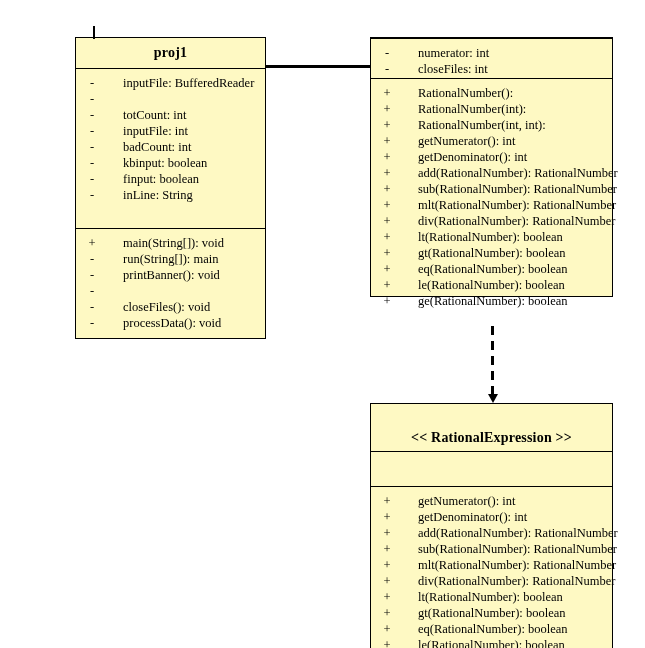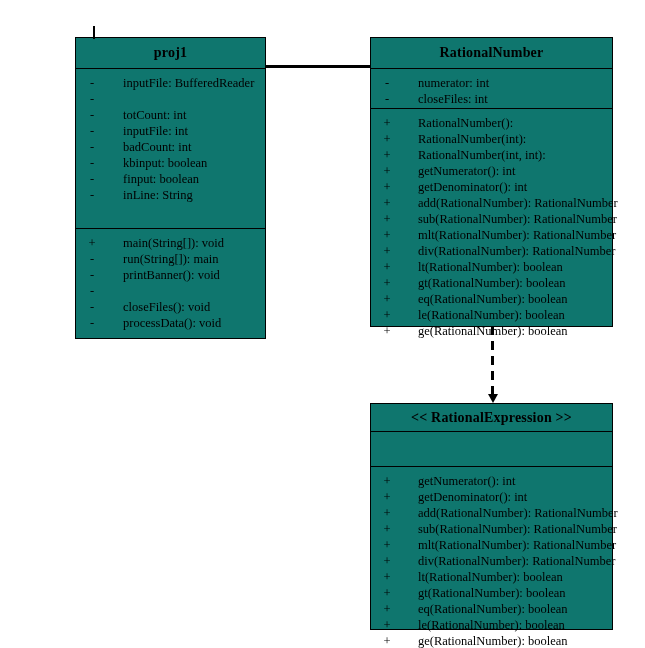--- a/index.html
+++ b/index.html
@@ -21,21 +21,21 @@
     top: 0;
     width: 645px;
     height: 648px;
   }
 
   
   .uml-class {
     position: absolute;
     box-sizing: border-box;
     border: 1.5px solid #000000;
-    background: #0f766e;
+    background: #fef9c3;
   }
   .uml-title {
     box-sizing: border-box;
     text-align: center;
     font-weight: bold;
     font-size: 14px;
     line-height: 1.1;
     letter-spacing: 0.2px;
     display: flex;
     align-items: center;
@@ -153,21 +153,20 @@
           <span class="uml-vis">-</span>
           <span class="uml-sig">closeFiles(): void</span>
         </div>
         <div class="uml-row">
           <span class="uml-vis">-</span>
           <span class="uml-sig">processData(): void</span>
         </div>
       </div>
     </div>
     <div class="uml-class" style="left: 370px; top: 37px; width: 243px;">
-      <div class="uml-title" style="height: 30px;">RationalNumber</div>
       <div class="uml-compartment" style="height: 40px;">
         <div class="uml-row">
           <span class="uml-vis">-</span>
           <span class="uml-sig">numerator: int</span>
         </div>
         <div class="uml-row">
           <span class="uml-vis">-</span>
           <span class="uml-sig">closeFiles: int</span>
         </div>
       </div>
@@ -224,21 +223,21 @@
           <span class="uml-vis">+</span>
           <span class="uml-sig">le(RationalNumber): boolean</span>
         </div>
         <div class="uml-row">
           <span class="uml-vis">+</span>
           <span class="uml-sig">ge(RationalNumber): boolean</span>
         </div>
       </div>
     </div>
     <div class="uml-class" style="left: 370px; top: 403px; width: 243px;">
-      <div class="uml-title" style="height: 27px;">&lt;&lt; RationalExpression &gt;&gt;</div>
+      <div class="uml-title" style="height: 27px; margin-top: 20px;">&lt;&lt; RationalExpression &gt;&gt;</div>
       <div class="uml-compartment empty" style="height: 35px;"></div>
       <div class="uml-compartment" style="height: 163px;">
         <div class="uml-row">
           <span class="uml-vis">+</span>
           <span class="uml-sig">getNumerator(): int</span>
         </div>
         <div class="uml-row">
           <span class="uml-vis">+</span>
           <span class="uml-sig">getDenominator(): int</span>
         </div>

